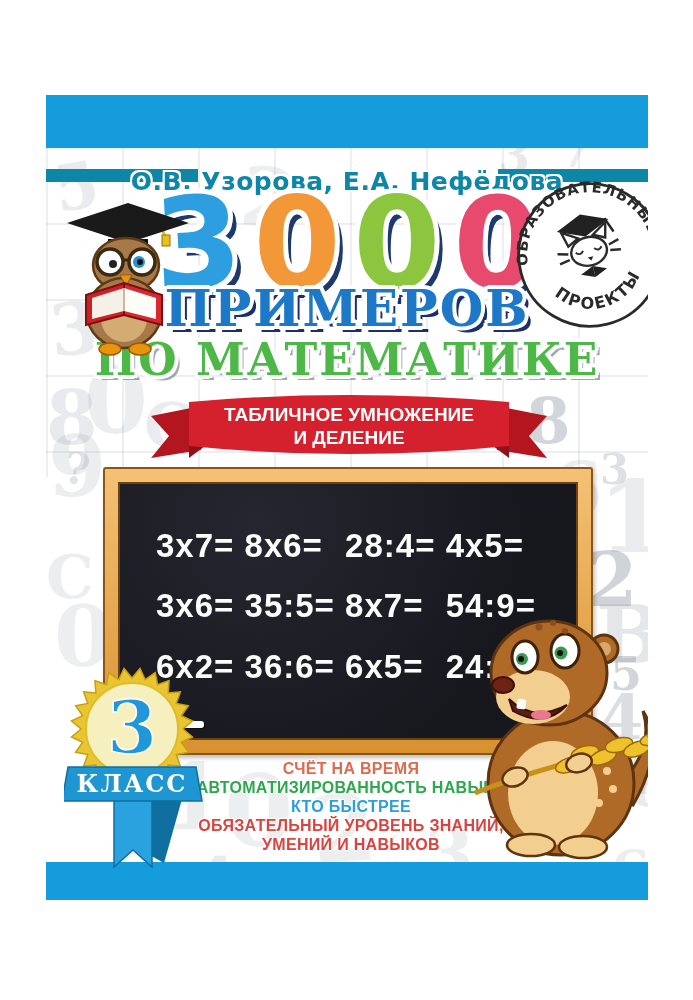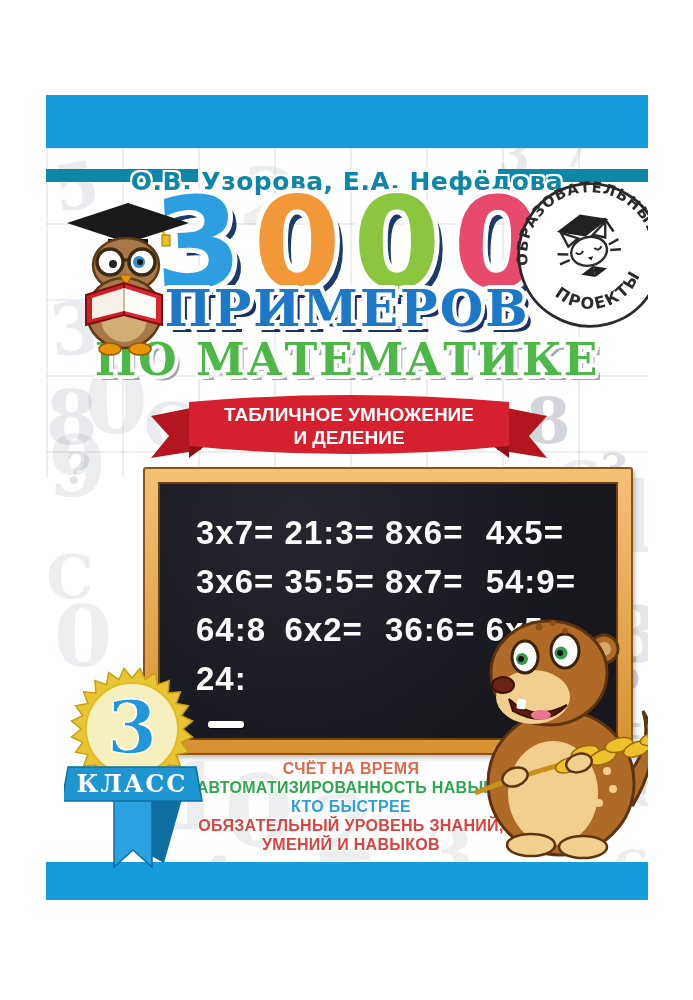--- a/index.html
+++ b/index.html
@@ -56,21 +56,21 @@
   
   #stamp{position:absolute;left:468px;top:84px;width:152px;height:152px;z-index:2;transform:rotate(-14deg);}
   #stamp text{font-family:"DejaVu Sans",sans-serif;font-weight:bold;fill:#2A2A2A;}
 
   
   #owl{position:absolute;left:6px;top:96px;width:152px;height:172px;z-index:3;}
 
   
   #chalkboard{position:absolute;left:57px;top:372px;width:486px;height:284px;z-index:2;
       background:linear-gradient(180deg,#F4C175,#D8912F);border:2px solid #8A5618;border-radius:3px;
-      box-shadow:2px 3px 4px rgba(0,0,0,.25);margin-left:40px;}
+      box-shadow:2px 3px 4px rgba(0,0,0,.25);}
   #board-surface{position:absolute;left:13px;top:13px;right:13px;bottom:13px;
       background:radial-gradient(circle at 30% 15%,#262630,#17171E 70%);border:2px solid #6B4210;}
   #board-grid{position:absolute;inset:0;display:grid;grid-template-columns:auto auto auto auto;
       justify-content:space-between;align-content:space-evenly;padding:20px 40px 30px 36px;}
   .problem{color:#FCFCFC;font-weight:bold;font-size:33px;font-family:"Liberation Sans","DejaVu Sans",sans-serif;
       letter-spacing:1px;white-space:nowrap;}
   #chalk-piece{position:absolute;left:48px;bottom:10px;width:36px;height:7px;background:#fff;
       border-radius:3px;box-shadow:1px 1px 1px rgba(0,0,0,.5);}
 
   
@@ -198,28 +198,27 @@
       <polygon points="360,58 344,60 360,72" fill="#8F1218"></polygon>
       <path d="M 40,16 Q 200,2 360,16 L 360,60 Q 200,76 40,60 Z" fill="#D5212E"></path>
       <text x="200" y="35" font-size="19" text-anchor="middle">ТАБЛИЧНОЕ УМНОЖЕНИЕ</text>
       <text x="200" y="58" font-size="19" text-anchor="middle">И ДЕЛЕНИЕ</text>
     </svg>
 
     <div id="chalkboard">
       <div id="board-surface">
         <div id="board-grid">
             <div class="problem">3x7=</div>
-            <div class="problem">21:3=</div>
             <div class="problem">8x6=</div>
+            <div class="problem">28:4=</div>
             <div class="problem">4x5=</div>
             <div class="problem">3x6=</div>
             <div class="problem">35:5=</div>
             <div class="problem">8x7=</div>
             <div class="problem">54:9=</div>
-            <div class="problem">64:8</div>
             <div class="problem">6x2=</div>
             <div class="problem">36:6=</div>
             <div class="problem">6x5=</div>
             <div class="problem">24:</div>
           </div>
         <div id="chalk-piece"></div>
       </div>
     </div>
 
     <svg id="grade-badge" viewBox="0 0 140 225">

